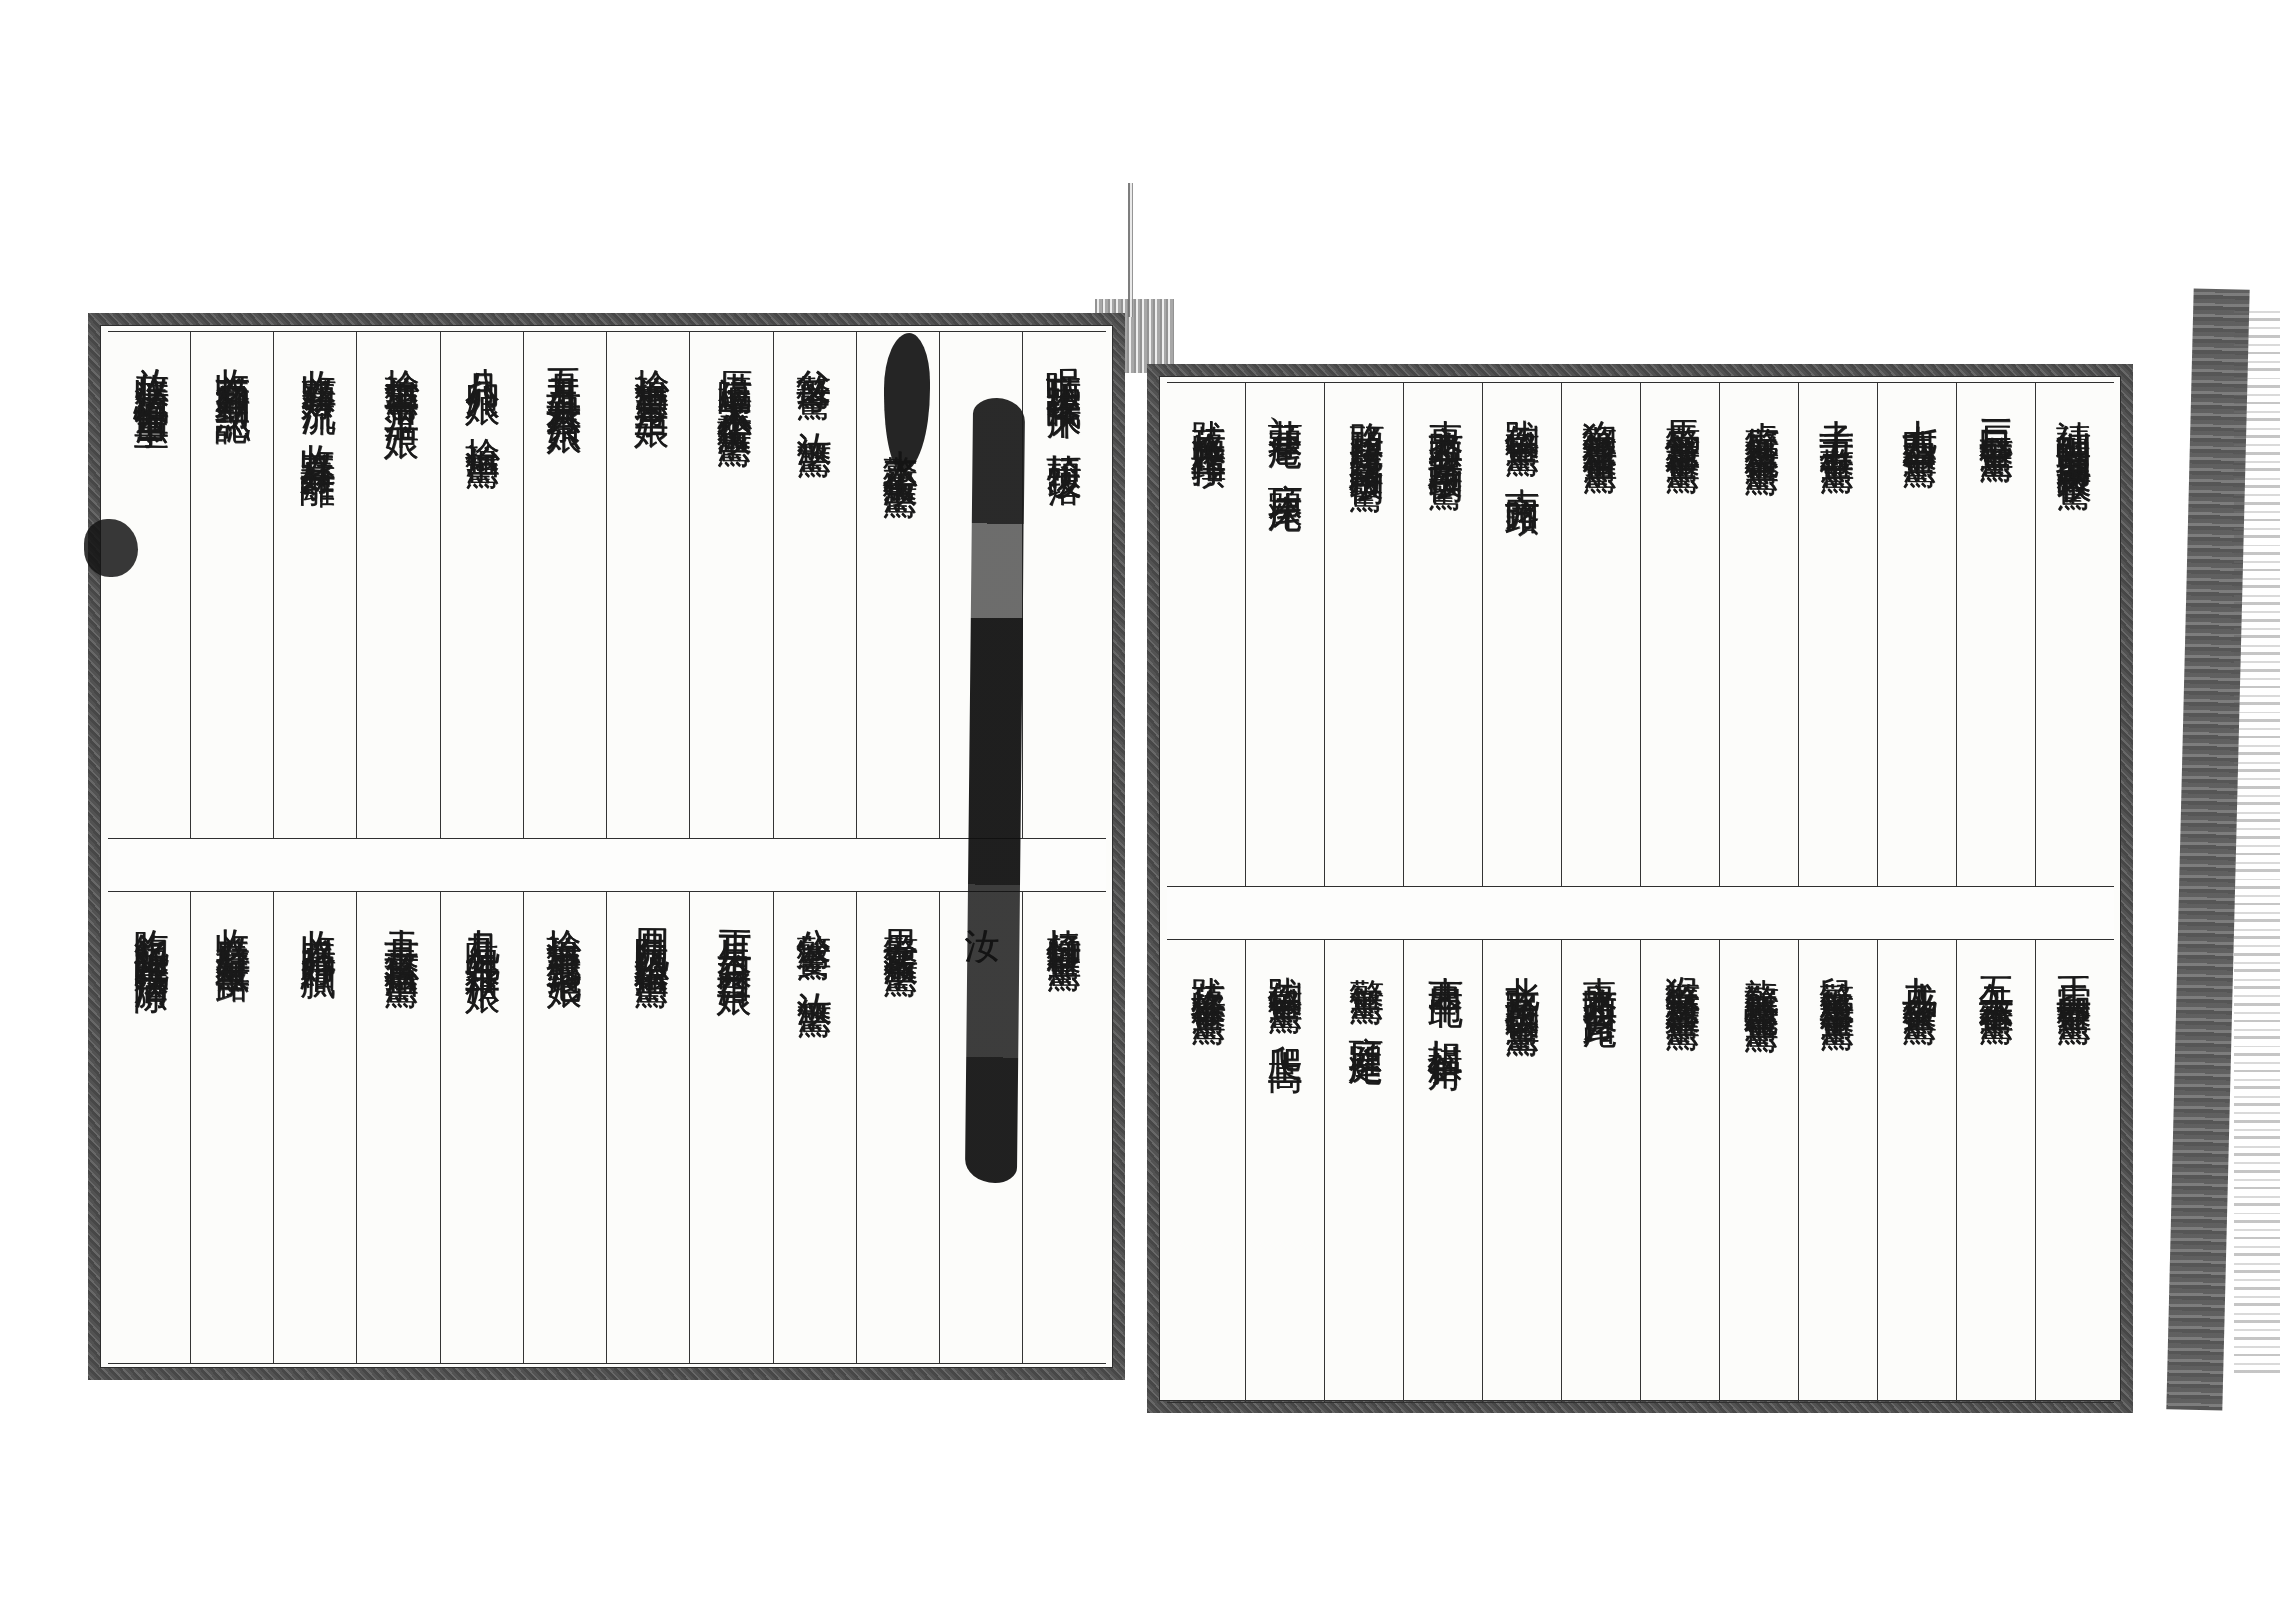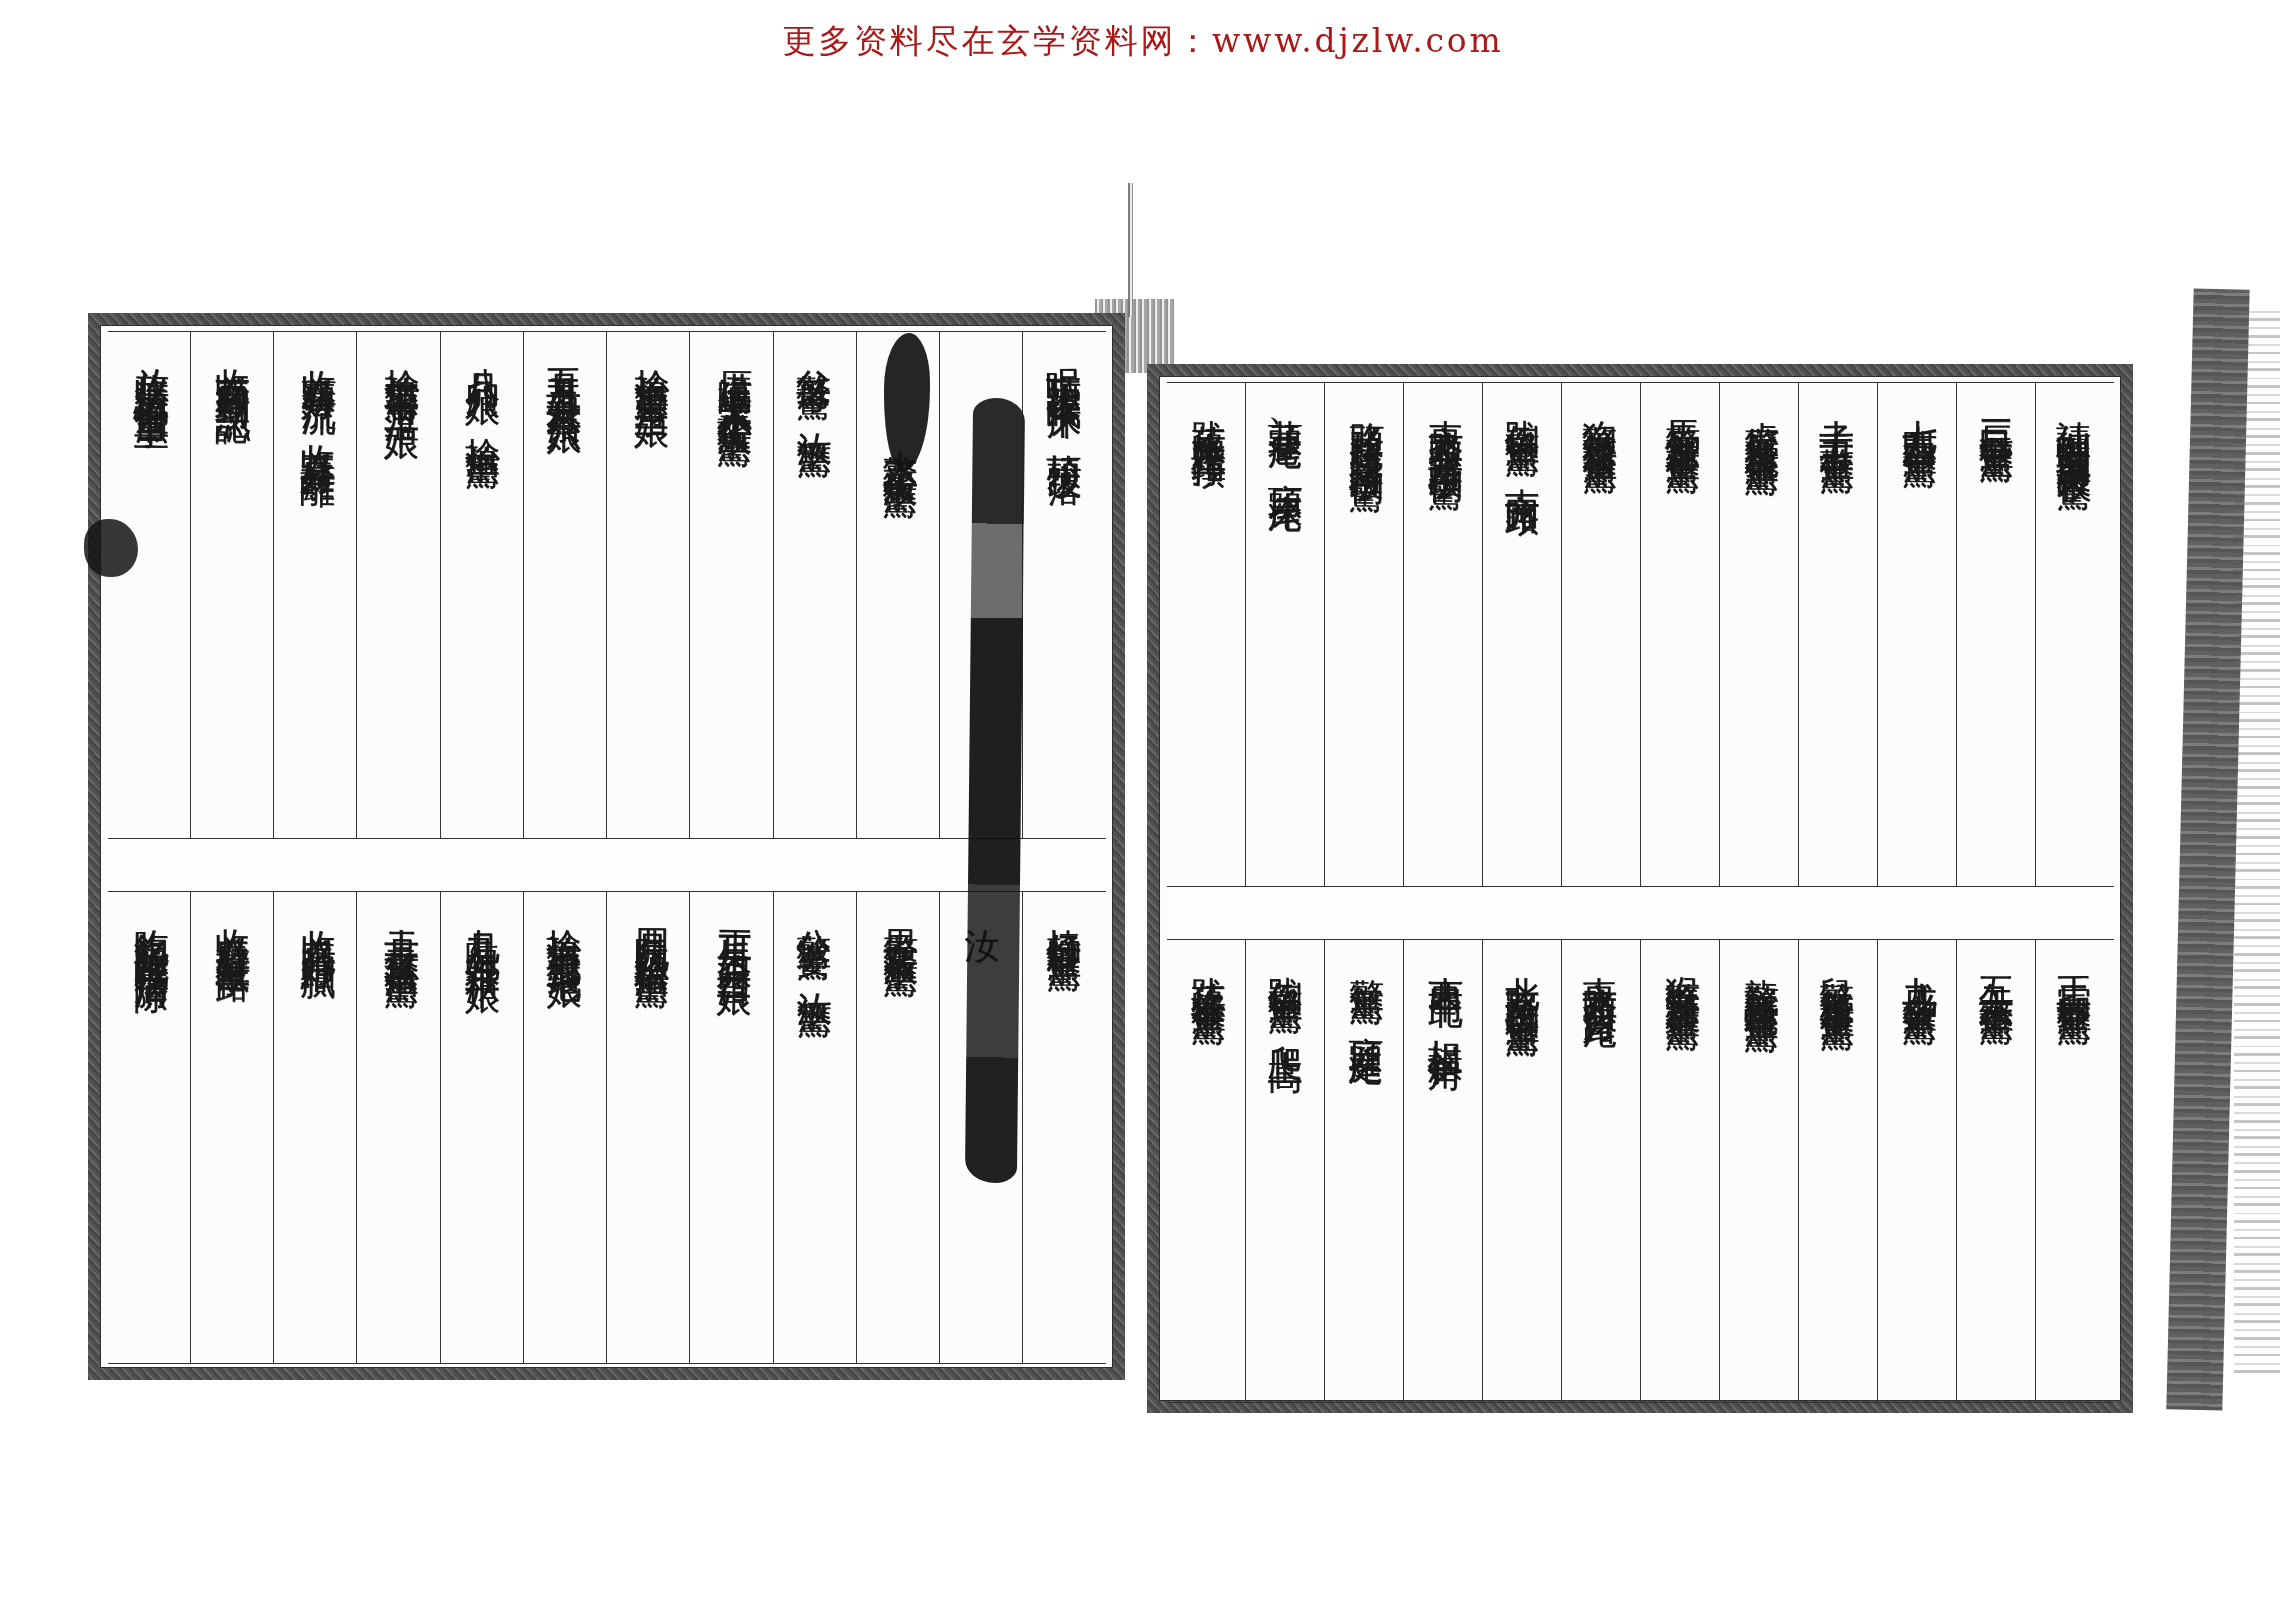--- a/index.html
+++ b/index.html
@@ -44,21 +44,20 @@
     opacity:.88;}
   .edge-speckle{position:absolute;left:2234px;top:306px;width:46px;height:1067px;
     background:repeating-linear-gradient(0deg,rgba(90,90,90,.35) 0 2.8px,transparent 2.8px 8.3px,
       rgba(120,120,120,.28) 8.3px 10.2px,transparent 10.2px 16.7px);}
 </style>
 </head>
 <body>
 
 <div class="stage">
 
-  <div class="site-notice">更多资料尽在玄学资料网：www.djzlw.com</div>
 
   <div class="noise-block" style="left:1095px;top:299px;width:79px;height:74px;"></div>
   <div class="noise-block" style="left:1128px;top:183px;width:4.6px;height:134px;opacity:.9;"></div>
   <div class="edge-band"></div>
   <div class="edge-speckle"></div>
 
   <div class="page" style="left:1147px;top:364px;width:986px;height:1049px;">
     <div class="page-inner">
       <div class="sec" style="flex:0 0 505px;">
         <div class="col">

